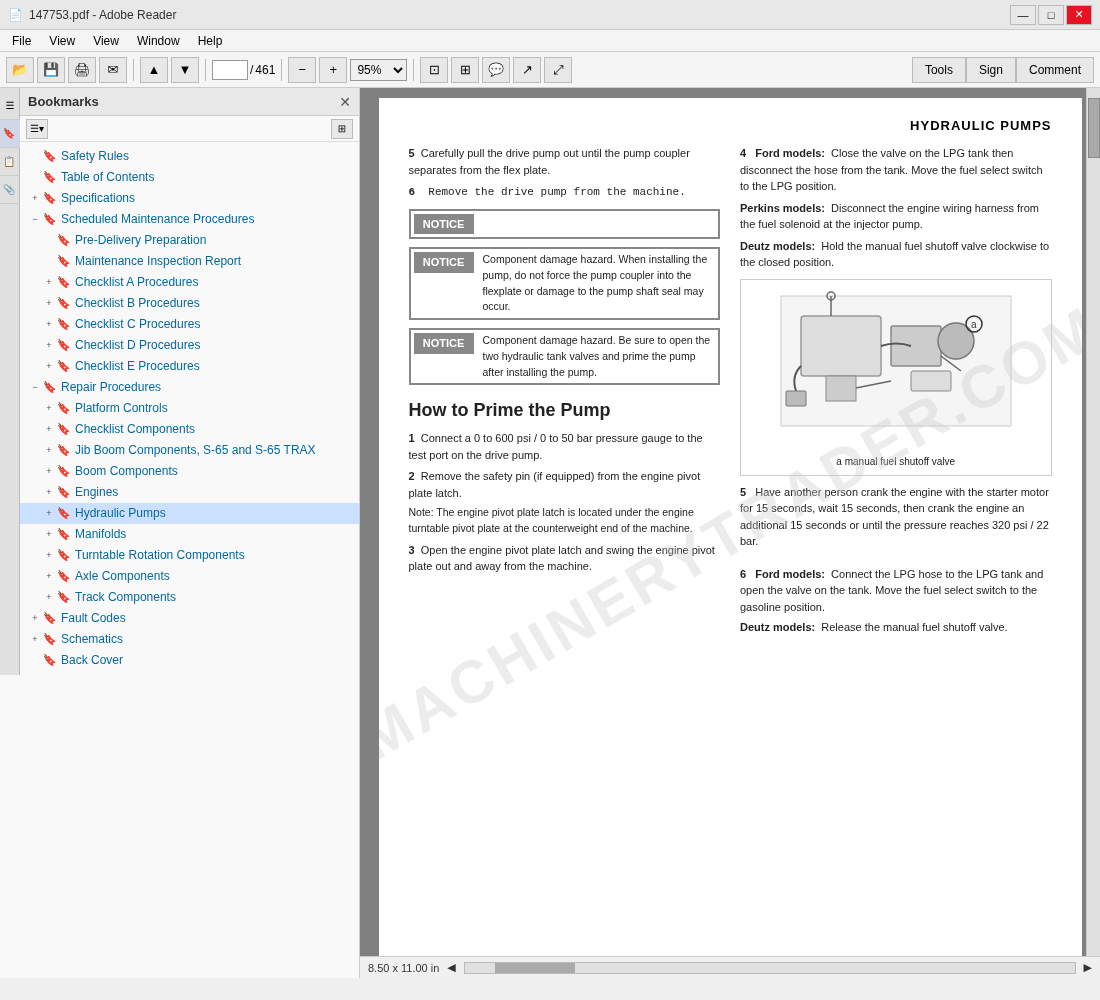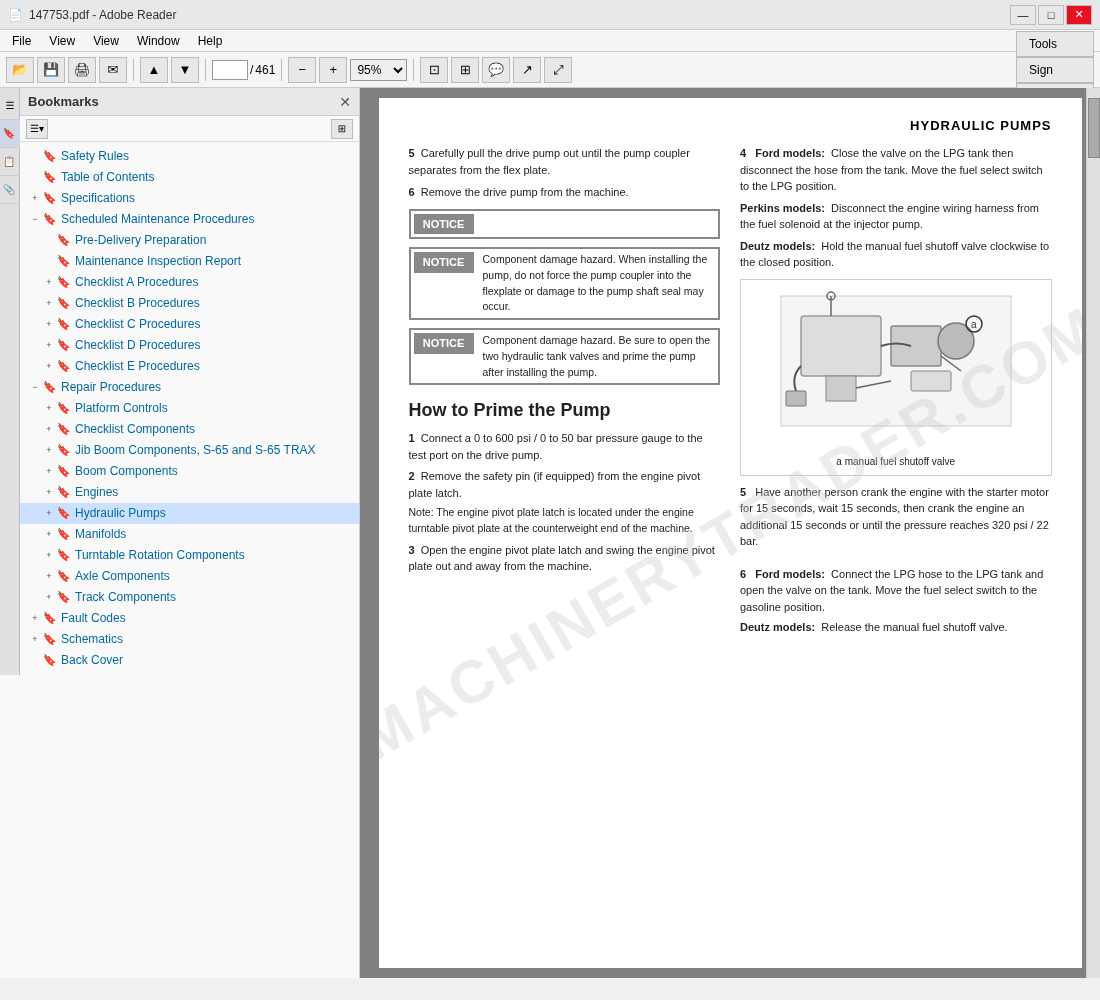--- a/index.html
+++ b/index.html
@@ -46,21 +46,21 @@
       background: #e8e8e8;
       border: 1px solid #bbb;
       display: flex; align-items: center; justify-content: center;
       cursor: pointer; font-size: 13px;
     }
     .toolbar-sep { width: 1px; height: 22px; background: #bbb; margin: 0 3px; }
     .toolbar-page { display: flex; align-items: center; gap: 2px; font-size: 12px; }
     .toolbar-page input { width: 36px; height: 20px; text-align: center; border: 1px solid #999; font-size: 12px; }
     .toolbar-zoom { display: flex; align-items: center; }
     .toolbar-zoom select { height: 22px; border: 1px solid #999; font-size: 12px; padding: 0 2px; }
-    .toolbar-right-btns { margin-left: auto; display: flex; gap: 0; flex-direction: column; }
+    .toolbar-right-btns { margin-left: auto; display: flex; gap: 0; }
     .toolbar-right-btn { padding: 3px 12px; height: 26px; background: #e8e8e8; border: 1px solid #bbb; font-size: 12px; cursor: pointer; display: flex; align-items: center; }
 
     
     .main-area {
       display: flex;
       height: calc(1000px - 30px - 22px - 36px - 22px);
     }
 
     
     .left-panel {
@@ -461,21 +461,21 @@
 
       <div class="pdf-header">HYDRAULIC PUMPS</div>
 
       <div class="pdf-content">
 
         <div class="pdf-left-col">
 
           <p class="step-num">
             <strong>5</strong>&nbsp;&nbsp;<span>Carefully pull the drive pump out until the pump coupler separates from the flex plate.</span>
           </p>
-          <p class="step-num" style="margin-top:6px;">
+          <p class="step-num" style="margin-top:6px;font-family:Liberation Mono, monospace;">
             <strong>6</strong>&nbsp;&nbsp;<span>Remove the drive pump from the machine.</span>
           </p>
 
           <div class="notice-box">
             <span class="notice-label">NOTICE</span>
           </div>
 
           <div class="notice-box">
             <span class="notice-label">NOTICE</span>
             <span class="notice-text">Component damage hazard. When installing the pump, do not force the pump coupler into the flexplate or damage to the pump shaft seal may occur.</span>
@@ -562,15 +562,23 @@
           </p>
 
         </div>
       </div>
     </div>
 
     <div class="v-scrollbar" style="position:absolute; right:0; top:0; height:100%;">
       <div class="v-scroll-thumb"></div>
     </div>
 
+    <div class="status-bar" style="position:absolute; bottom:0; left:0; right:0;">
+      <span>8.50 x 11.00 in</span>
+      <span style="cursor:pointer;">◀</span>
+      <div class="status-scroll-h">
+        <div class="scroll-thumb"></div>
+      </div>
+      <span style="cursor:pointer;">▶</span>
+    </div>
   </div>
 
 </div>
 
 </body></html>

